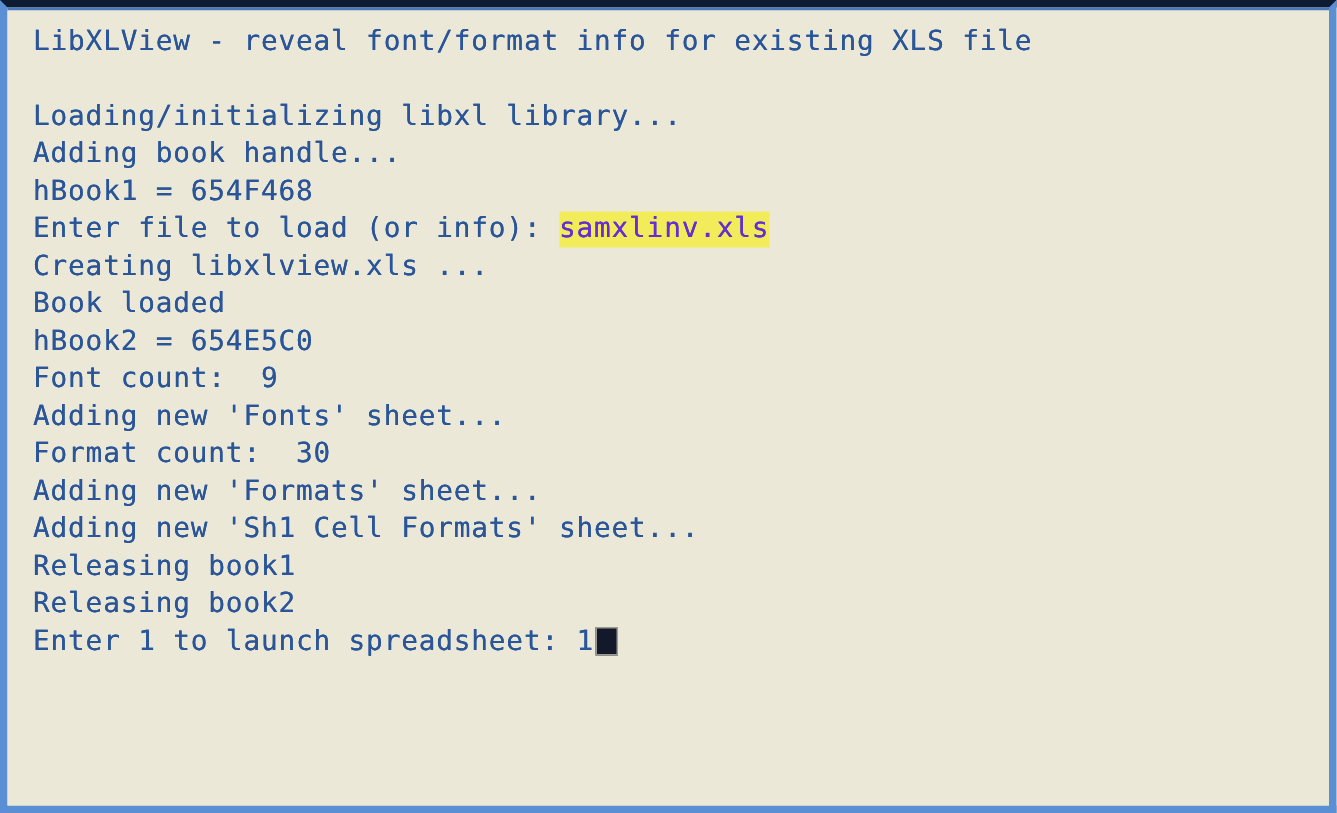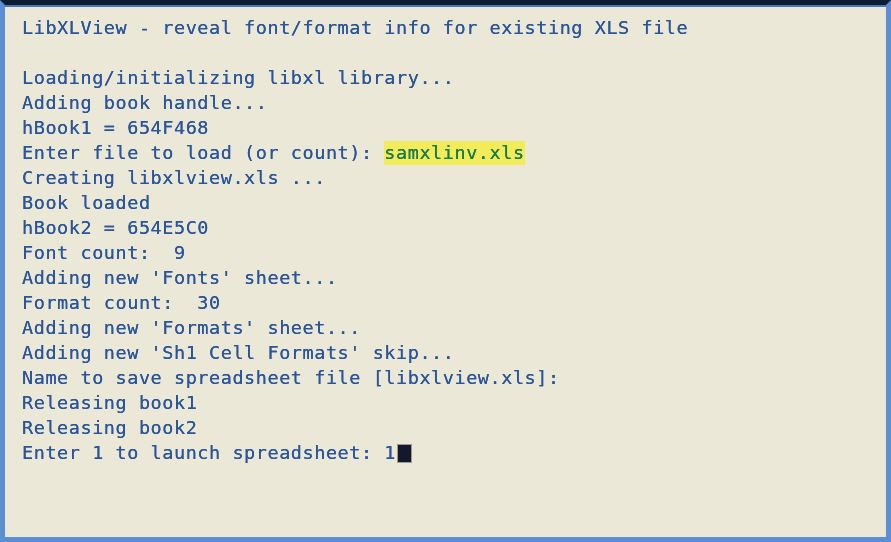--- a/index.html
+++ b/index.html
@@ -65,21 +65,21 @@
   }
 
   
   .seg {
     white-space: pre;
   }
 
   
   .highlight-input {
     background: #f2ec5a;
-    color: #15803d;
+    color: #6d28d9;
     white-space: pre;
     padding: 1px 0 2px 0;
   }
 
   
   .caret-block {
     display: inline-block;
     width: 15px;
     height: 19px;
     vertical-align: -4px;
@@ -100,40 +100,39 @@
     <span class="console-line">LibXLView - reveal font/format info for existing XLS file</span>
 
     <span class="console-line blank"></span>
 
     <span class="console-line">Loading/initializing libxl library...</span>
 
     <span class="console-line">Adding book handle...</span>
 
     <span class="console-line">hBook1 = 654F468</span>
 
-    <span class="console-line"><span class="seg">Enter file to load (or count): </span><span class="highlight-input">samxlinv.xls</span></span>
+    <span class="console-line"><span class="seg">Enter file to load (or info): </span><span class="highlight-input">samxlinv.xls</span></span>
 
     <span class="console-line">Creating libxlview.xls ...</span>
 
     <span class="console-line">Book loaded</span>
 
     <span class="console-line">hBook2 = 654E5C0</span>
 
 
     <span class="console-line">Font count:  9</span>
 
     <span class="console-line">Adding new 'Fonts' sheet...</span>
 
     <span class="console-line">Format count:  30</span>
 
     <span class="console-line">Adding new 'Formats' sheet...</span>
 
-    <span class="console-line">Adding new 'Sh1 Cell Formats' skip...</span>
+    <span class="console-line">Adding new 'Sh1 Cell Formats' sheet...</span>
 
-    <span class="console-line">Name to save spreadsheet file [libxlview.xls]:</span>
 
     <span class="console-line">Releasing book1</span>
 
     <span class="console-line">Releasing book2</span>
 
     <span class="console-line"><span class="seg">Enter 1 to launch spreadsheet: </span><span class="seg">1</span><span class="caret-block"></span></span>
 
   </div>
 </div>
 

